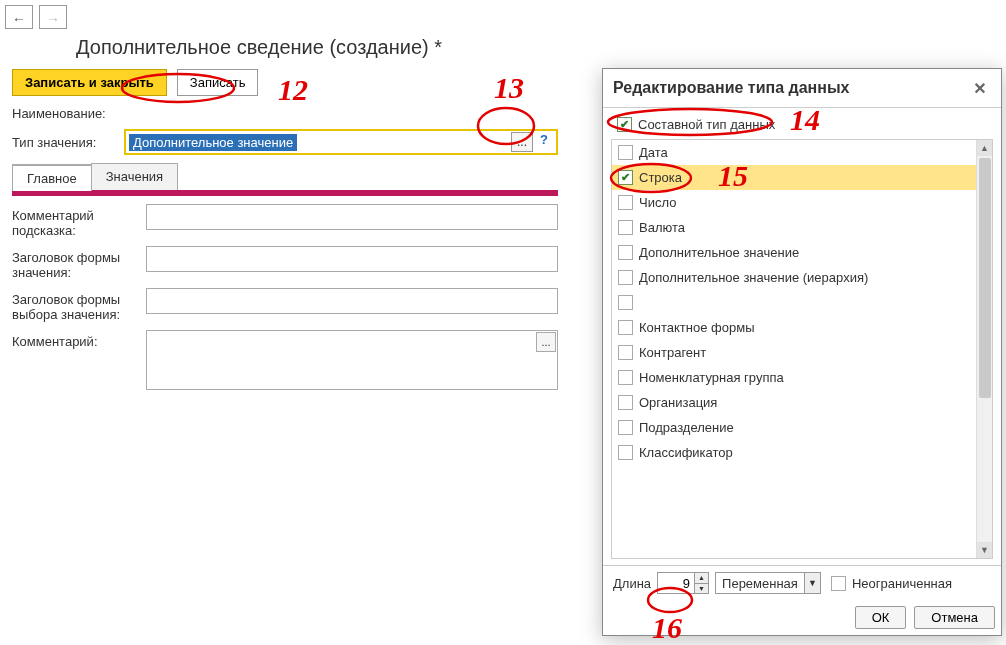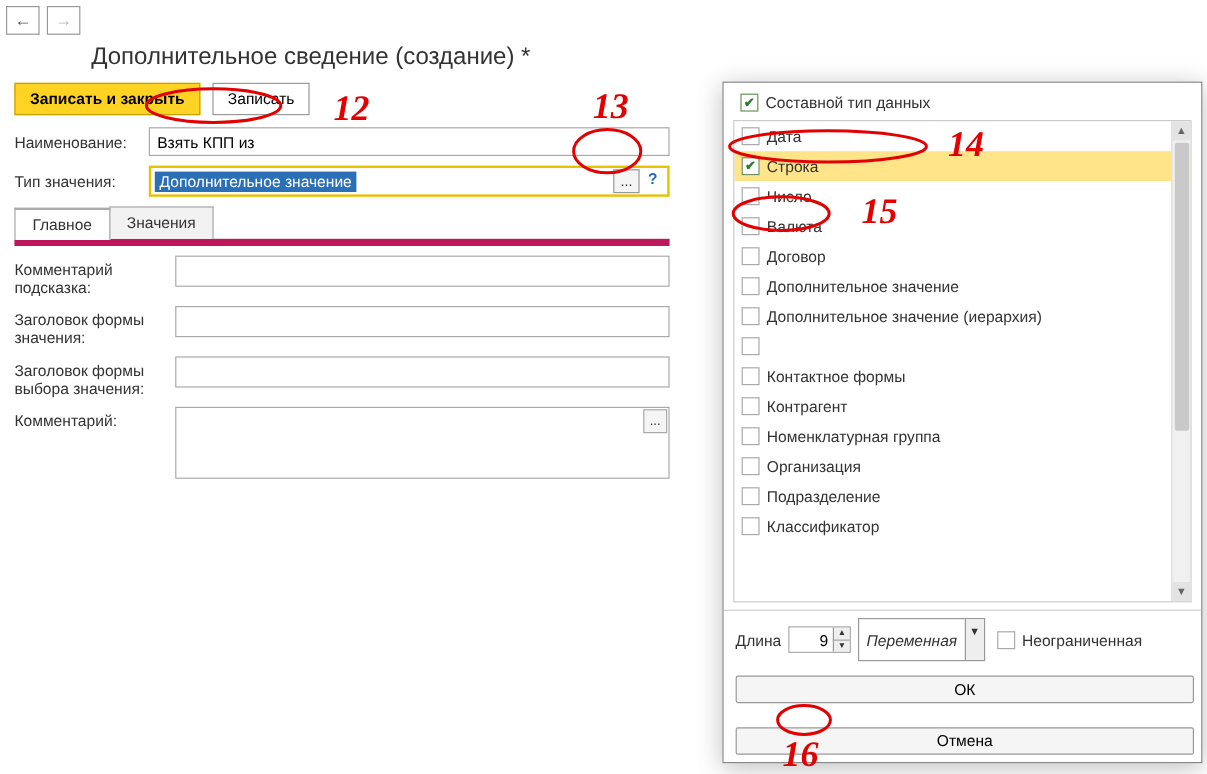--- a/index.html
+++ b/index.html
@@ -42,24 +42,24 @@
   .list-item.highlight { background:#ffe48a; }
   .scrollbar { position:absolute; right:0; top:0; bottom:0; width:16px; background:#f0f0f0; border-left:1px solid #ddd; }
   .sb-btn { height:16px; background:#e3e3e3; text-align:center; font-size:9px; color:#666; line-height:16px; }
   .sb-thumb { position:absolute; left:2px; top:18px; width:12px; height:240px; background:#c9c9c9; border-radius:2px; }
   .popup-footer { padding:6px 6px 6px 10px; border-top:1px solid #ccc; display:flex; align-items:center; gap:6px; font-size:13px; flex-wrap:wrap; }
   .spinner { display:inline-flex; border:1px solid #999; height:22px; }
   .spinner input { width:36px; border:none; text-align:right; padding:0 4px; font-size:13px; }
   .sp-btns { display:flex; flex-direction:column; width:14px; }
   .sp-b { flex:1; font-size:7px; text-align:center; background:#eee; border-left:1px solid #999; cursor:pointer; line-height:9px; }
   .sp-b:first-child { border-bottom:1px solid #999; }
-  .dropdown { display:inline-flex; border:1px solid #999; height:36px; align-items:center;font-style:italic; }
+  .dropdown { display:inline-flex; border:1px solid #999; height:22px; align-items:center; }
   .dropdown span { padding:0 6px; font-size:13px; }
   .dd-b { width:16px; height:100%; border-left:1px solid #999; background:#eee; text-align:center; font-size:9px; line-height:20px; cursor:pointer; }
-  .popup-btns { display:flex; gap:20px; margin-left:auto; width:100%; justify-content:flex-end; padding-top:6px;flex-direction:column; }
+  .popup-btns { display:flex; gap:8px; margin-left:auto; width:100%; justify-content:flex-end; padding-top:6px; }
   .pbtn { border:1px solid #999; background:#f5f5f5; padding:3px 16px; cursor:pointer; font-size:13px; border-radius:2px; }
   .ann-svg { position:absolute; top:0; left:0; pointer-events:none; }
 </style>
 </head>
 <body>
 
 <div class="toolbar">
   <button class="nav-btn">←</button>
   <button class="nav-btn" style="color:#bbb">→</button>
 </div>
@@ -67,21 +67,20 @@
 <div class="title">Дополнительное сведение (создание) *</div>
 
 <div class="actions">
   <button class="btn-primary">Записать и закрыть</button>
   <button class="btn-default">Записать</button>
 </div>
 
 <div class="form-area">
   <div class="form-row">
     <div class="label">Наименование:</div>
-    <input class="input" value="Взять КПП из" style="">
   </div>
   <div class="form-row">
     <div class="label">Тип значения:</div>
     <div class="input-hl">
       <span class="selected-text">Дополнительное значение</span>
       <div style="flex:1"></div>
       <div class="input-ellipsis">...</div>
       <div class="input-help">?</div>
     </div>
   </div>
@@ -114,20 +113,24 @@
       <div class="label2">Комментарий:</div>
       <div class="textarea-wrap">
         <textarea class="textarea" style=""></textarea>
         <div class="ta-btn">...</div>
       </div>
     </div>
   </div>
 </div>
 
 <div class="popup">
+  <div class="popup-header">
+    <span>Редактирование типа данных</span>
+    <div class="close-x">✕</div>
+  </div>
   <div class="popup-body">
     <div class="cb-row">
       <span class="cb">✔</span>
       <span>Составной тип данных</span>
     </div>
     <div class="list">
       <div class="list-inner" id="type-list">
           <div class="list-item">
             <span class="cb cb-unchecked"></span>
             <span>Дата</span>
@@ -136,24 +139,20 @@
             <span class="cb">✔</span>
             <span>Строка</span>
           </div>
           <div class="list-item">
             <span class="cb cb-unchecked"></span>
             <span>Число</span>
           </div>
           <div class="list-item">
             <span class="cb cb-unchecked"></span>
             <span>Валюта</span>
-          </div>
-          <div class="list-item">
-            <span class="cb cb-unchecked"></span>
-            <span>Договор</span>
           </div>
           <div class="list-item">
             <span class="cb cb-unchecked"></span>
             <span>Дополнительное значение</span>
           </div>
           <div class="list-item">
             <span class="cb cb-unchecked"></span>
             <span>Дополнительное значение (иерархия)</span>
           </div>
           <div class="list-item">

